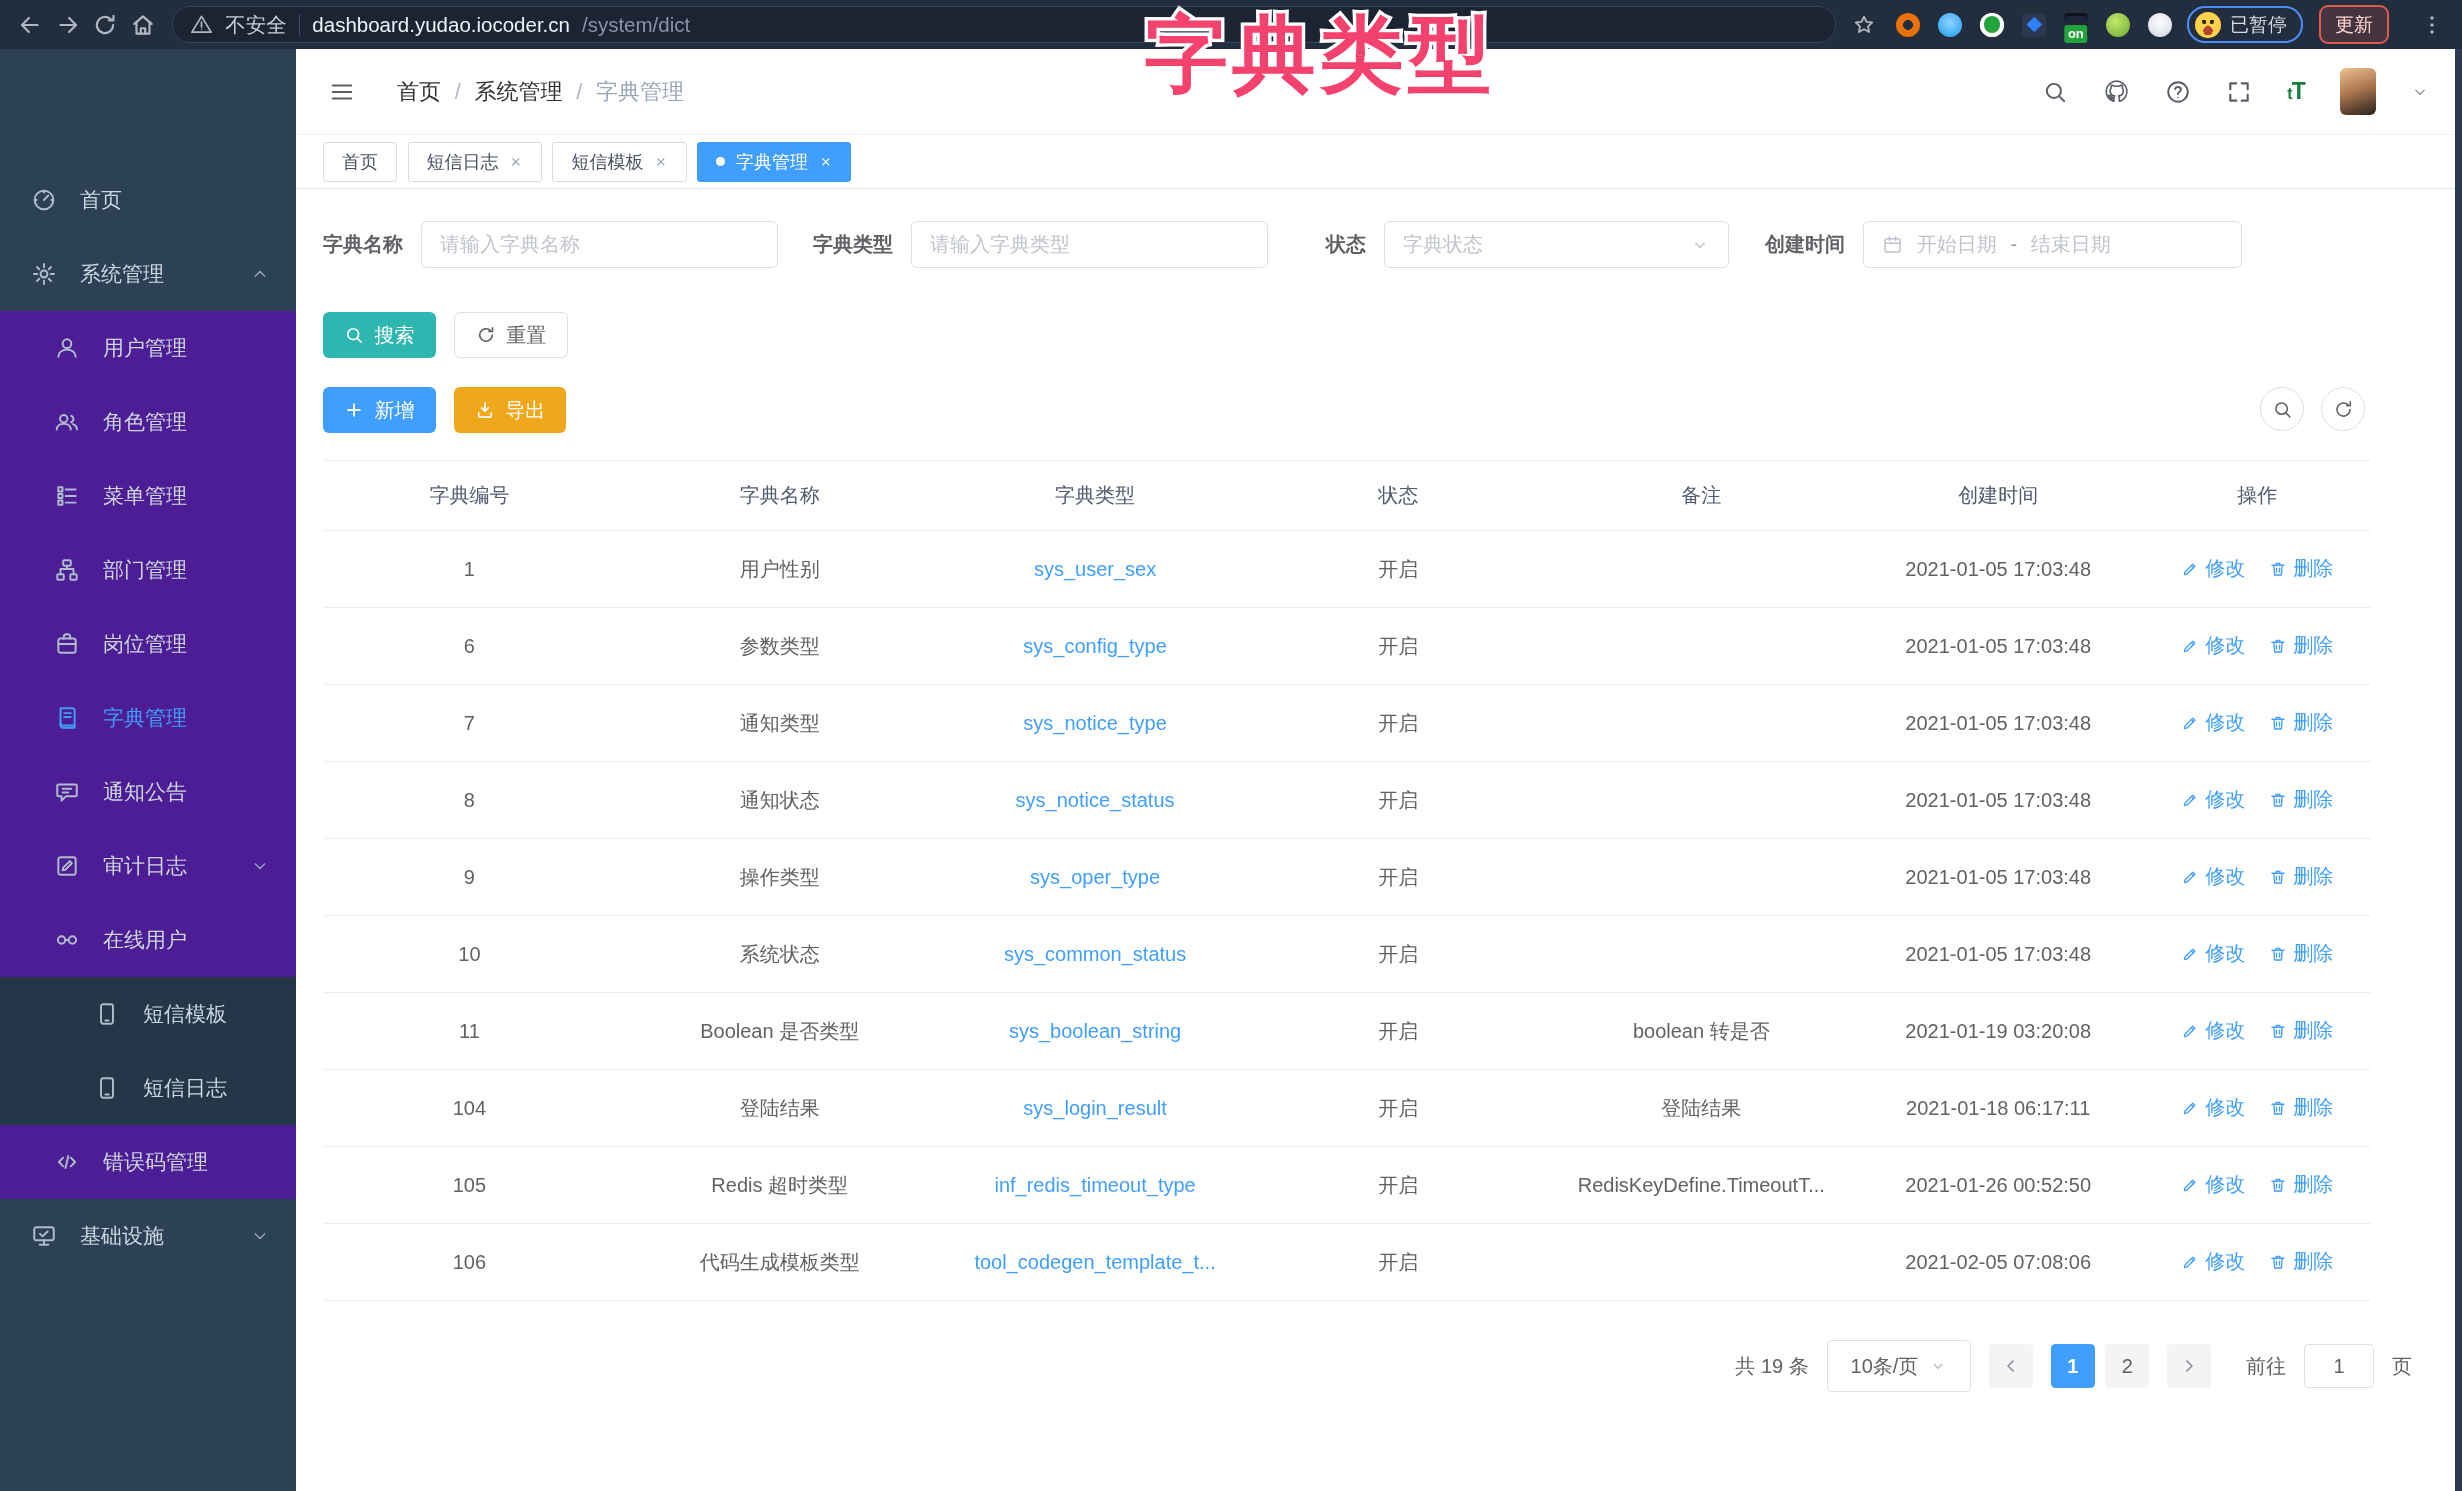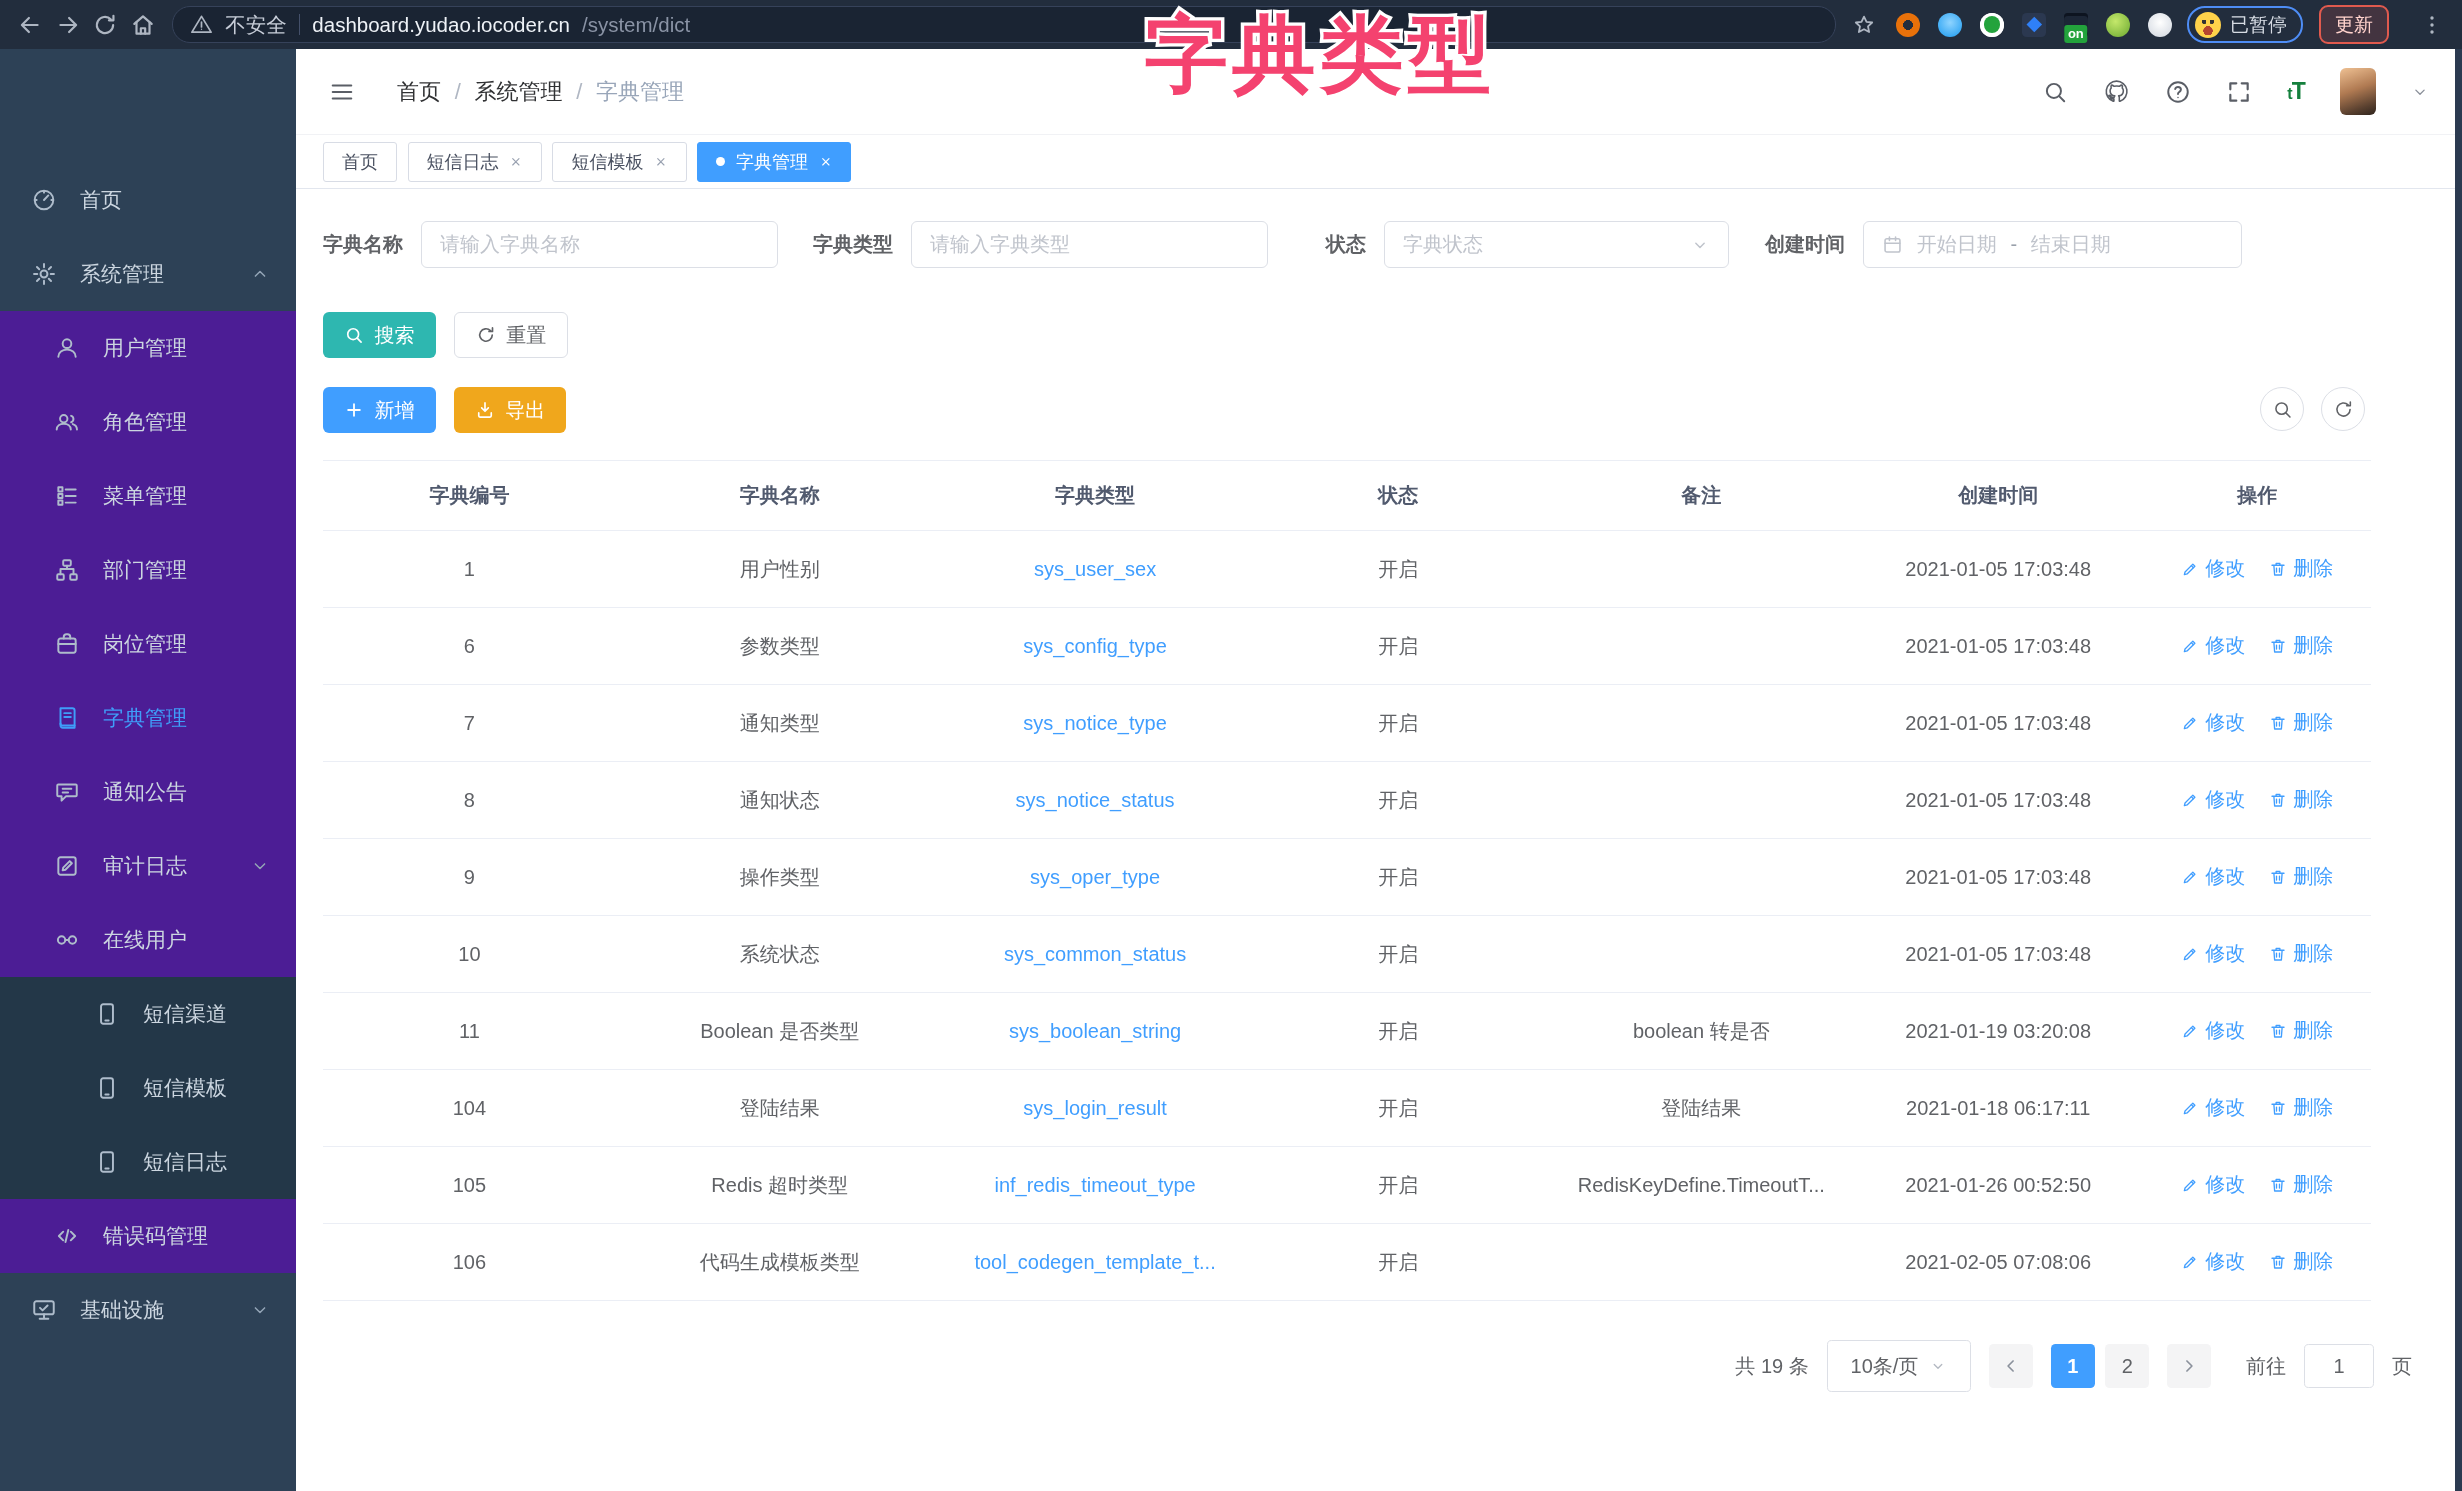--- a/index.html
+++ b/index.html
@@ -90,21 +90,21 @@
   .btn{height:46px;padding:0 21px;border-radius:6px;font-size:20px;border:none;
     display:inline-flex;align-items:center;gap:10.6px;cursor:pointer}
   .btn-search{background:#2eb7b0;color:#fff}
   .btn-reset{background:#fff;border:1.5px solid #dcdfe6;color:#606266}
   .btn-add{background:#409eff;color:#fff}
   .btn-export{background:#f0a71c;color:#fff}
   .mini-group{margin-left:auto;display:flex;gap:16.7px}
   .mini-circ{width:44px;height:44px;border-radius:50%;border:1.5px solid #dcdfe6;background:#fff;color:#606266;
     display:flex;align-items:center;justify-content:center;box-sizing:border-box}
   table.dict{margin-top:27px;width:2048px;border-collapse:collapse;font-size:20px;color:#606266}
-  table.dict th{font-weight:700;color:#515a6e;height:67px;border-top:1.5px solid #ebeef5;border-bottom:1.5px solid #ebeef5;text-align:center}
+  table.dict th{font-weight:400;color:#515a6e;height:67px;border-top:1.5px solid #ebeef5;border-bottom:1.5px solid #ebeef5;text-align:center}
   table.dict td{height:74px;border-bottom:1.5px solid #ebeef5;text-align:center}
   .type-link{color:#409eff;cursor:pointer}
   .act-link{color:#409eff;display:inline-flex;align-items:center;gap:6px;margin:0 12px;cursor:pointer}
   
   .pager{margin-top:39px;display:flex;align-items:center;justify-content:flex-end;gap:18px;
     padding-right:50px;font-size:20px;color:#606266}
   .pg-sel{width:144px;height:52px;border:1.5px solid #dcdfe6;border-radius:4.6px;display:flex;align-items:center;
     justify-content:center;gap:10.6px;color:#606266;box-sizing:border-box}
   .pg-sel .caret{color:#b4b9c2}
   .pg-btn{min-width:44px;height:44px;border-radius:4.6px;background:#f4f4f5;color:#606266;
@@ -303,29 +303,20 @@
         </span>
         <span>在线用户</span>
       </div>
       <div class="side-item lvl2">
         <span class="s-icon">
           <svg viewBox="0 0 24 24" width="26" height="26" fill="none" stroke="currentColor" stroke-width="1.8" stroke-linecap="round" stroke-linejoin="round">
             <rect x="6.5" y="3" width="11" height="18" rx="2"></rect>
             <path d="M10.5 18h3"></path>
           </svg>
         </span>
-        <span>短信渠道</span>
-      </div>
-      <div class="side-item lvl2">
-        <span class="s-icon">
-          <svg viewBox="0 0 24 24" width="26" height="26" fill="none" stroke="currentColor" stroke-width="1.8" stroke-linecap="round" stroke-linejoin="round">
-            <rect x="6.5" y="3" width="11" height="18" rx="2"></rect>
-            <path d="M10.5 18h3"></path>
-          </svg>
-        </span>
         <span>短信模板</span>
       </div>
       <div class="side-item lvl2">
         <span class="s-icon">
           <svg viewBox="0 0 24 24" width="26" height="26" fill="none" stroke="currentColor" stroke-width="1.8" stroke-linecap="round" stroke-linejoin="round">
             <rect x="6.5" y="3" width="11" height="18" rx="2"></rect>
             <path d="M10.5 18h3"></path>
           </svg>
         </span>
         <span>短信日志</span>

